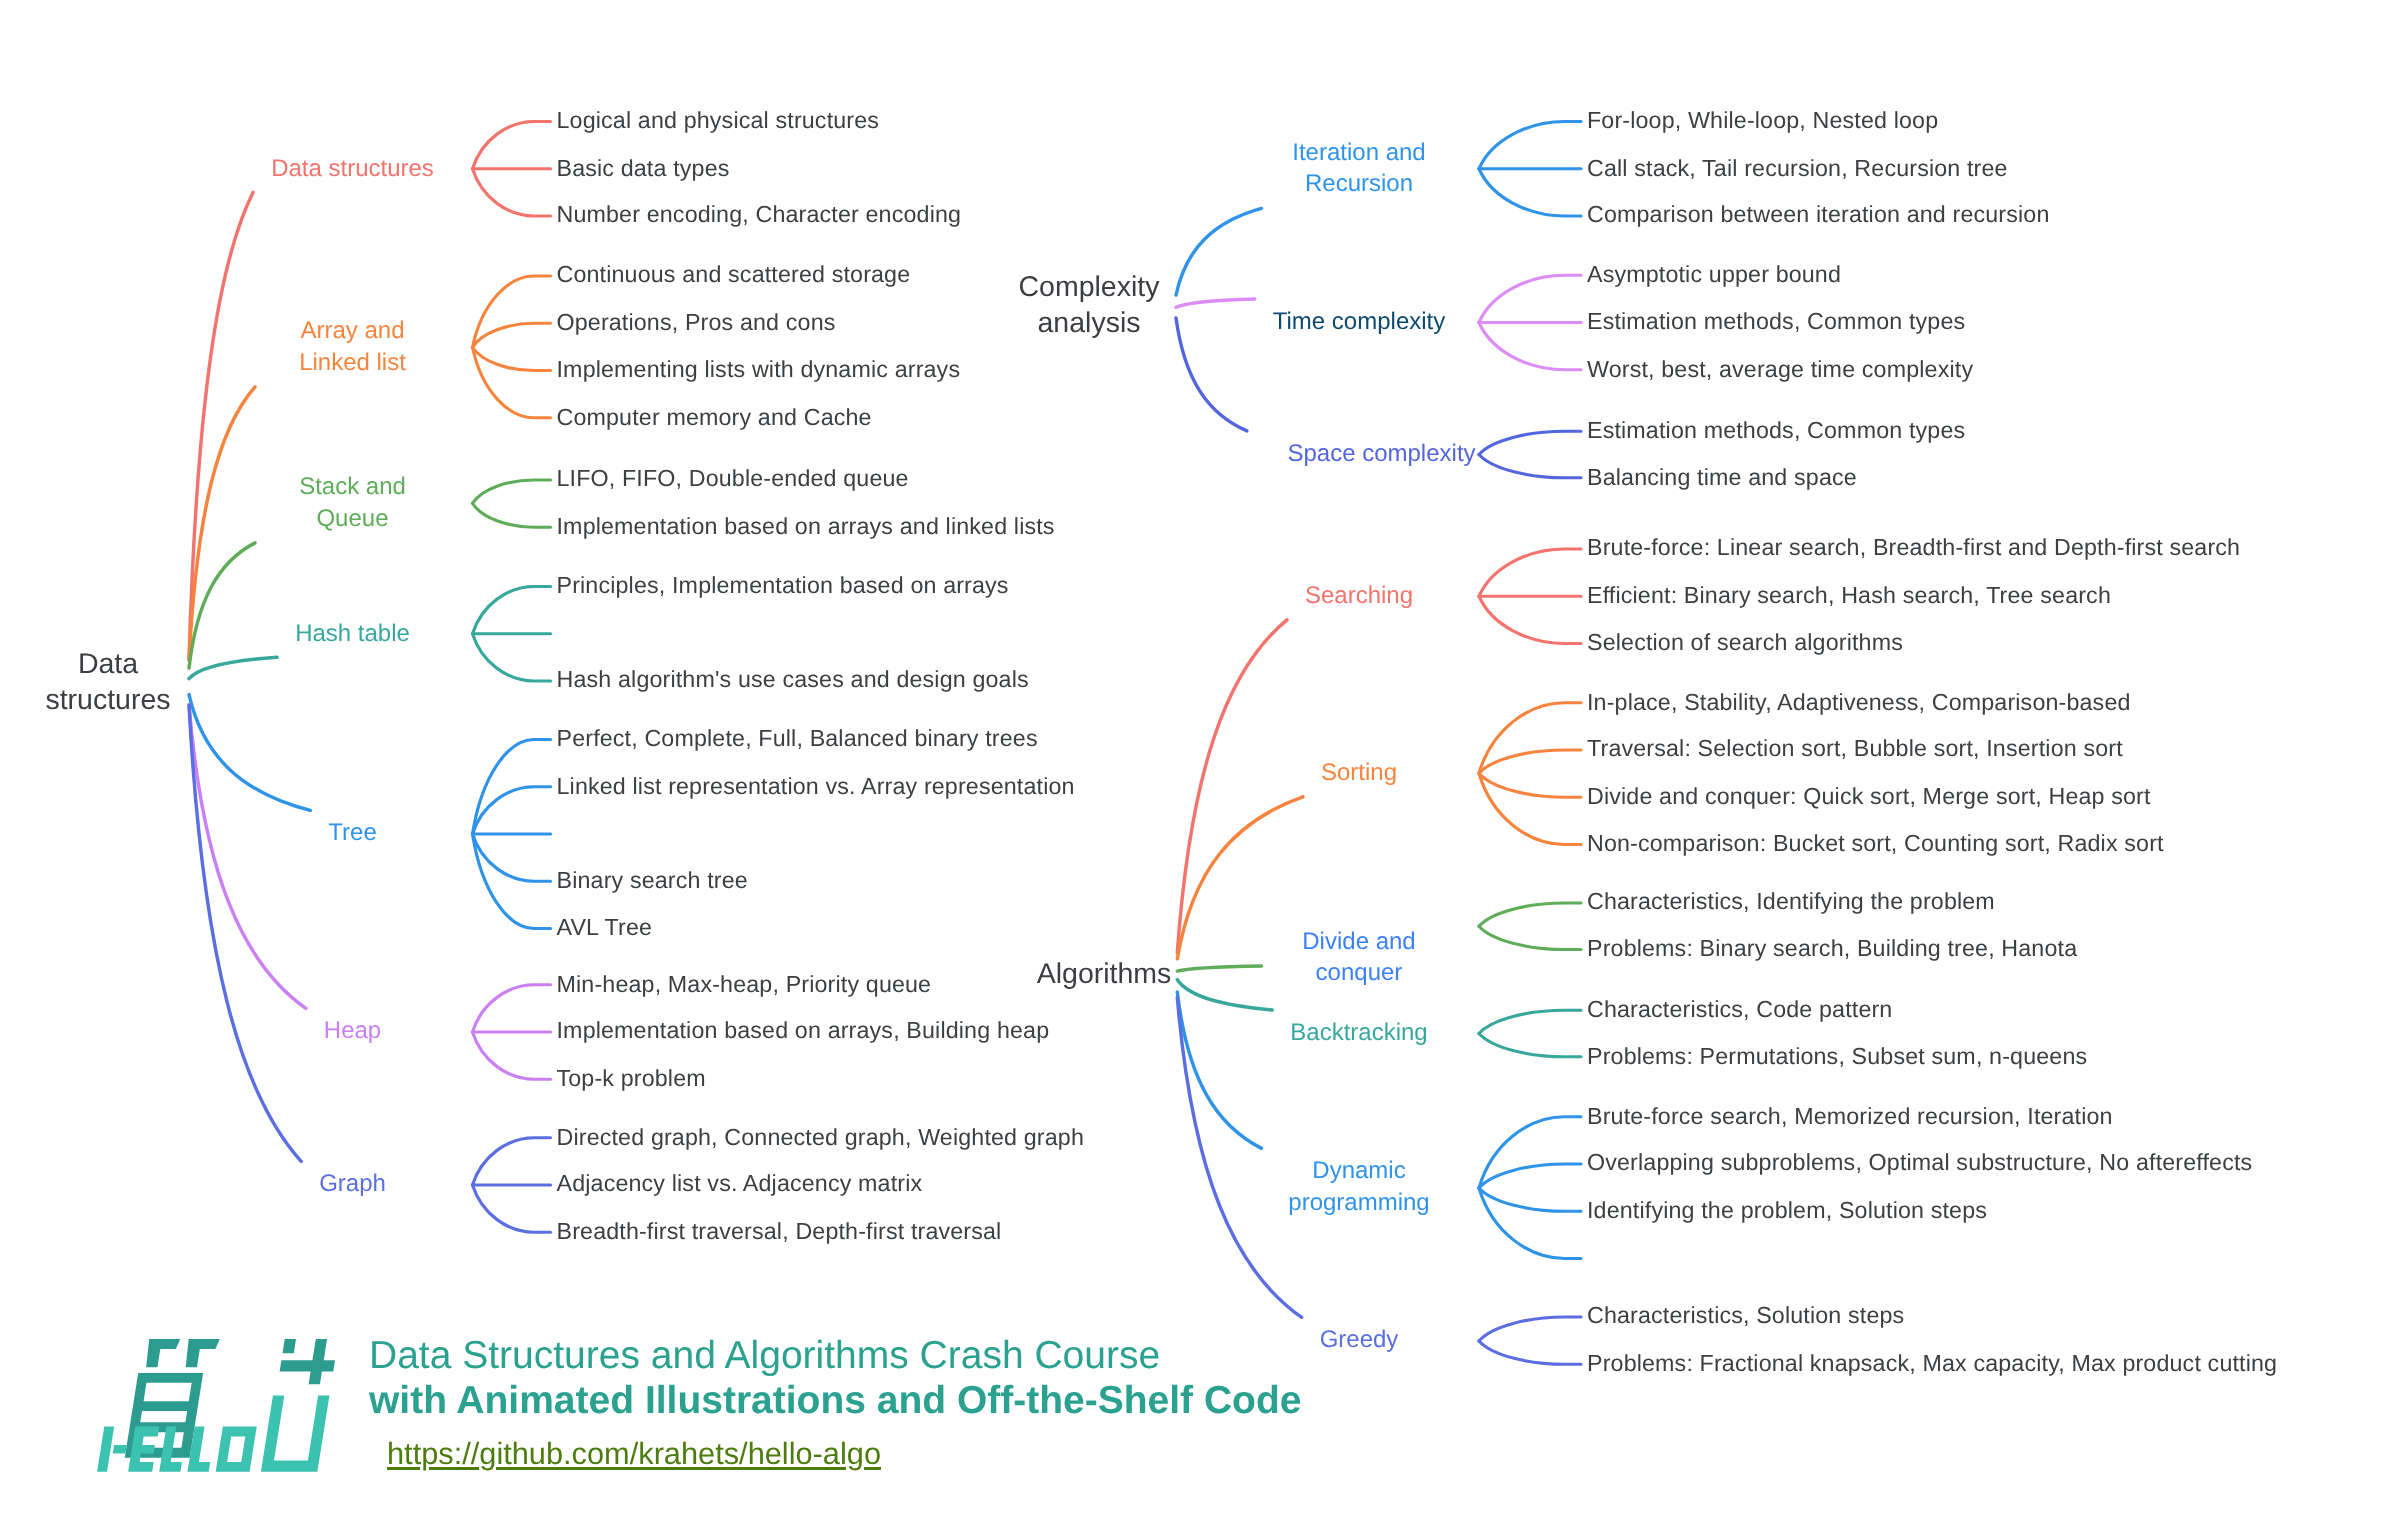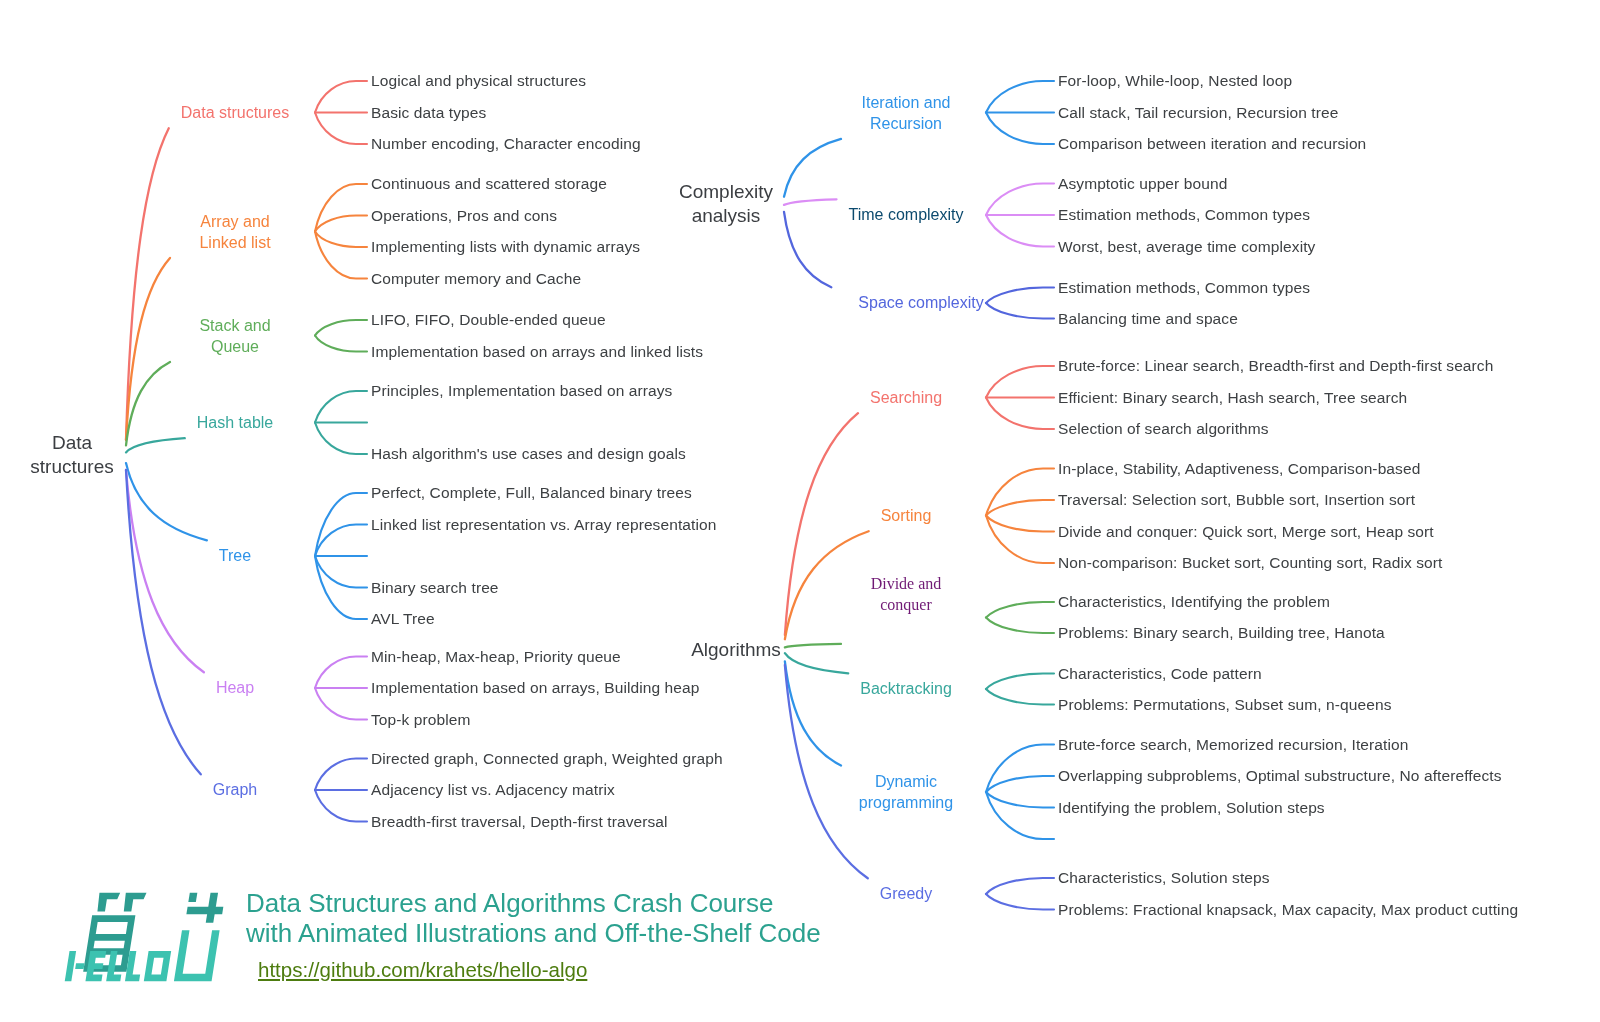--- a/index.html
+++ b/index.html
@@ -171,21 +171,21 @@
   <div class="node leaf" style="left:1058px;top:366px">Brute-force: Linear search, Breadth-first and Depth-first search</div>
   <div class="node leaf" style="left:1058px;top:397.5px">Efficient: Binary search, Hash search, Tree search</div>
   <div class="node leaf" style="left:1058px;top:429px">Selection of search algorithms</div>
 
   <div class="node branch" id="b31" style="left: 906px; top: 515.5px; color: rgb(246, 132, 61);">Sorting</div>
   <div class="node leaf" style="left:1058px;top:468.5px">In-place, Stability, Adaptiveness, Comparison-based</div>
   <div class="node leaf" style="left:1058px;top:500px">Traversal: Selection sort, Bubble sort, Insertion sort</div>
   <div class="node leaf" style="left:1058px;top:531.5px">Divide and conquer: Quick sort, Merge sort, Heap sort</div>
   <div class="node leaf" style="left:1058px;top:563px">Non-comparison: Bucket sort, Counting sort, Radix sort</div>
 
-  <div class="node branch wrap" id="b32" style="left: 906px; top: 594px; color: #701a75; font-family: Liberation Serif, serif;">Divide and conquer</div>
+  <div class="node branch wrap" id="b32" style="left: 906px; top: 639px; color: #3b82f6;">Divide and conquer</div>
   <div class="node leaf" style="left:1058px;top:602px">Characteristics, Identifying the problem</div>
   <div class="node leaf" style="left:1058px;top:633px">Problems: Binary search, Building tree, Hanota</div>
 
   <div class="node branch" id="b33" style="left: 906px; top: 689px; color: rgb(56, 167, 156);">Backtracking</div>
   <div class="node leaf" style="left:1058px;top:673.5px">Characteristics, Code pattern</div>
   <div class="node leaf" style="left:1058px;top:704.5px">Problems: Permutations, Subset sum, n-queens</div>
 
   <div class="node branch wrap" id="b34" style="left: 906px; top: 792px; color: rgb(47, 147, 232);">Dynamic programming</div>
   <div class="node leaf" style="left:1058px;top:744.5px">Brute-force search, Memorized recursion, Iteration</div>
   <div class="node leaf" style="left:1058px;top:776px">Overlapping subproblems, Optimal substructure, No aftereffects</div>
@@ -212,16 +212,16 @@
         <rect x="11" y="77" width="9" height="6"></rect>
         <path d="M24,64 H41 V71 H31 V77 H40 V83 H31 V89 H41 V96 H24 Z"></path>
         <path d="M46,64 H53 V89 H61 V96 H46 Z"></path>
         <path d="M66,64 H73 V89 H81 V96 H66 Z"></path>
         <path fill-rule="evenodd" d="M86,64 H110 V96 H86 Z M93,71 V89 H103 V71 Z"></path>
         <path d="M118,42 h8 v46 h24 v-46 h8 v54 h-40 z"></path>
       </g>
     </g>
   </svg>
   <div class="f-line" style="left: 246px; top: 888px; color: rgb(43, 161, 143);">Data Structures and Algorithms Crash Course</div>
-  <div class="f-line" style="left: 246px; top: 918px; color: rgb(43, 161, 143);">with Animated Illustrations and Off-the-Shelf Code</div>
+  <div class="f-line" style="left: 246px; top: 918px; color: rgb(43, 161, 143); font-weight: bold;">with Animated Illustrations and Off-the-Shelf Code</div>
   <a class="f-url" href="#" style="left: 258px; top: 958px; color: #4d7c0f; text-decoration: underline;">https://github.com/krahets/hello-algo</a>
 
 </div>
 
 </body></html>

